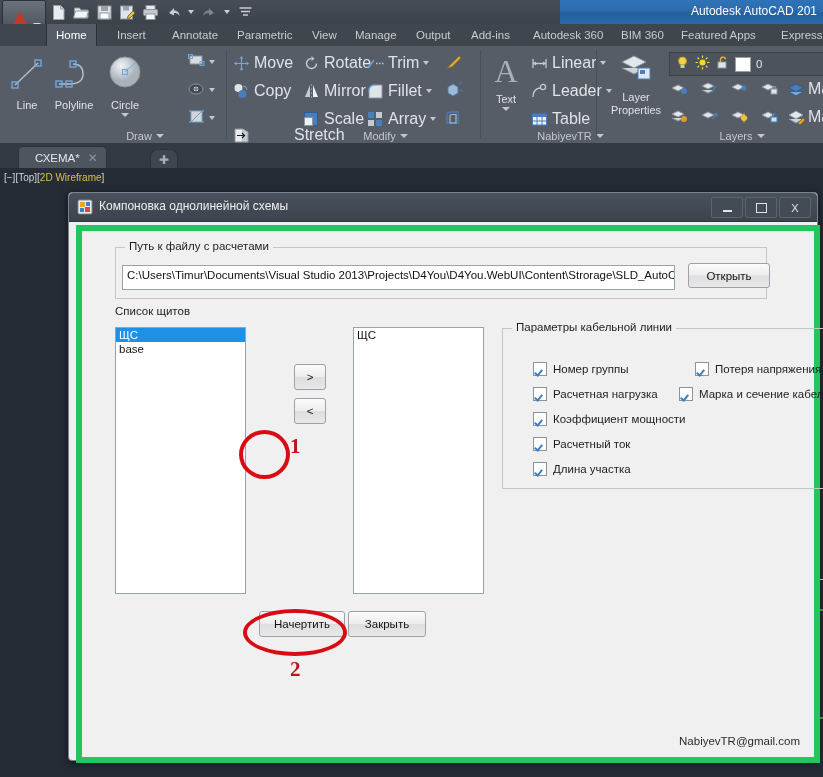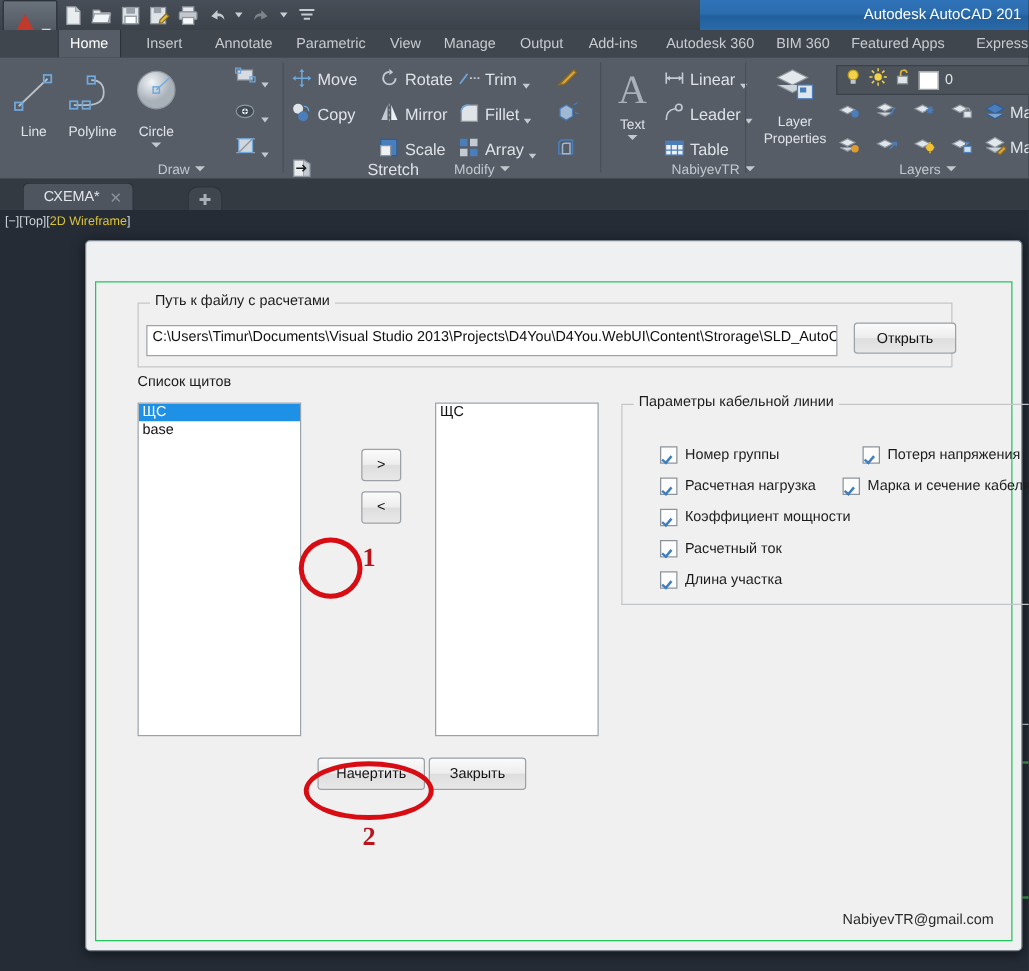--- a/index.html
+++ b/index.html
@@ -77,22 +77,22 @@
   .panel-title .pcar{
     display:inline-block; width:0;height:0;
     border-left:4px solid transparent;border-right:4px solid transparent;
     border-top:4px solid #c3c8ce; margin-left:4px; vertical-align:2px;
   }
   .bigtool {
     position:absolute; text-align:center; width:46px;
   }
   .bigtool .lbl { color:#dfe3e8; font-size:11px; display:block; margin-top:1px;}
   .tool {
-    position:absolute; display:flex; align-items:flex-end; gap:4px;
-    color:#dfe3e8; font-size:13px; white-space:nowrap;
+    position:absolute; display:flex; align-items:center; gap:4px;
+    color:#dfe3e8; font-size:16px; white-space:nowrap;
   }
   .tool .ti { width:17px; height:17px; display:inline-block; }
   .dcar { width:0;height:0;border-left:3.5px solid transparent;border-right:3.5px solid transparent;border-top:4px solid #c3c8ce;}
   .smallcar{ width:0;height:0;border-left:4px solid transparent;border-right:4px solid transparent;border-top:4px solid #c3c8ce; margin:2px auto 0;}
 
   .layerbar {
     position:absolute; background:#4c535b; border:1px solid #3c424a;
     display:flex; align-items:center; gap:5px; padding:0 5px;
   }
   .layerbar .lname{ color:#e2e6ea; font-size:11.5px;}
@@ -158,21 +158,21 @@
     width:30px;height:19px; background:#434b55;
     border:1px solid #5c646e; border-radius:2px;
     display:flex;align-items:center;justify-content:center;
     color:#dfe4e9; font-size:11px;
   }
   .wbtn .mn{ width:9px;height:2px; background:#dfe4e9; margin-top:6px;}
   .wbtn .mx{ width:9px;height:8px; border:1.5px solid #dfe4e9;}
 
   .dlg-body {
     position:absolute; left:7px; top:32px; width:732px; height:526px;
-    background:#f0f0f0; border:1px solid #22c55e;
+    background:#f0f0f0; border:6px solid #22c55e;
   }
 
   .group {
     position:absolute; border:1px solid #c3c6c9;
   }
   .group > .glabel {
     position:absolute; top:-8px; left:9px; background:#f0f0f0;
     padding:0 4px; font-size:11.5px; color:#1d1d1d; white-space:nowrap;
   }
 
@@ -671,20 +671,41 @@
     <div class="vplabel">
       <span>[−][Top][</span><span class="vs">2D Wireframe</span><span>]</span>
     </div>
     <div class="cline w" style="left:805px; top:411px; width:18px;"></div>
     <div class="cline" style="left:801px; top:441px; width:22px; height:2px;"></div>
     <div class="cline" style="left:805px; top:549px; width:18px; height:2px;"></div>
   </div>
 
   <div class="dialog">
 
+    <div class="dlg-title">
+      <span class="dlg-icon">
+        <svg width="16" height="16" viewBox="0 0 16 16">
+            <rect x="1" y="1" width="14" height="14" rx="1.5" fill="#e8edf2" stroke="#7b848d"></rect>
+            <rect x="3" y="3" width="5" height="5" fill="#e8a72b"></rect>
+            <rect x="9" y="3" width="4" height="4" fill="#3b7fc4"></rect>
+            <rect x="3" y="9" width="4" height="4" fill="#3b7fc4"></rect>
+            <rect x="8" y="8" width="5" height="5" fill="#d44b3d"></rect>
+          </svg>
+      </span>
+      <span class="txt">Компоновка однолинейной схемы</span>
+      <div class="wbtns">
+        <div class="wbtn">
+            <span class="mn"></span>
+          </div>
+        <div class="wbtn">
+            <span class="mx"></span>
+          </div>
+        <div class="wbtn">X</div>
+      </div>
+    </div>
 
     <div class="dlg-body">
 
       <div class="group" style="left:33px; top:16px; width:650px; height:50px;">
         <span class="glabel">Путь к файлу с расчетами</span>
         <div class="pathinput" style="left:6px; top:17px; width:543px; height:17px;">C:\Users\Timur\Documents\Visual Studio 2013\Projects\D4You\D4You.WebUI\Content\Strorage\SLD_AutoCAD</div>
         <div class="btn" style="left:562px; top:15px; width:80px; height:23px;margin-left:10px;">Открыть</div>
       </div>
 
       <span class="listlabel" style="left:33px; top:74px;">Список щитов</span>

